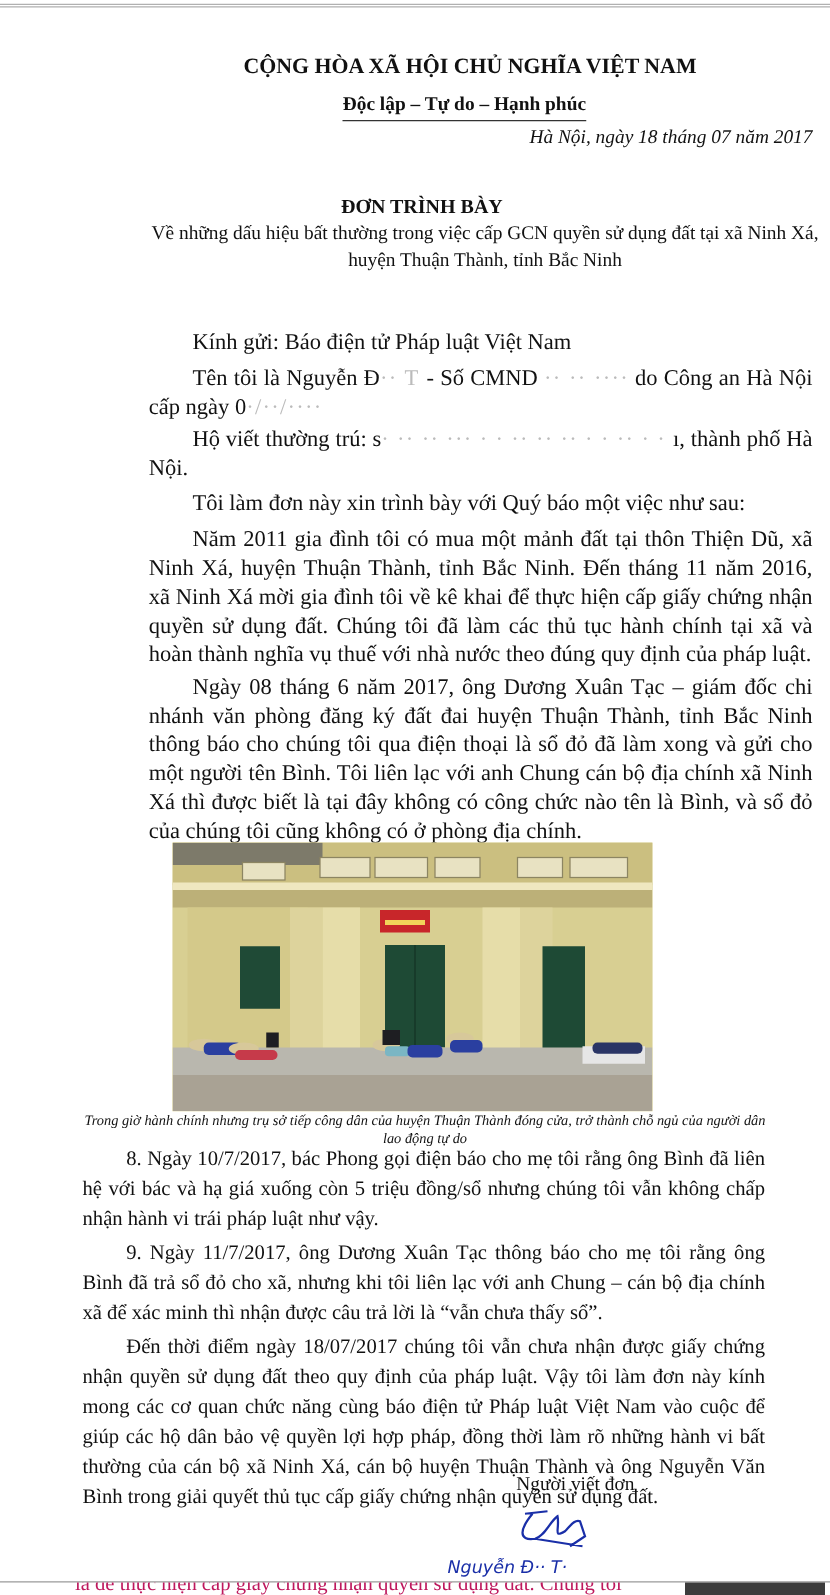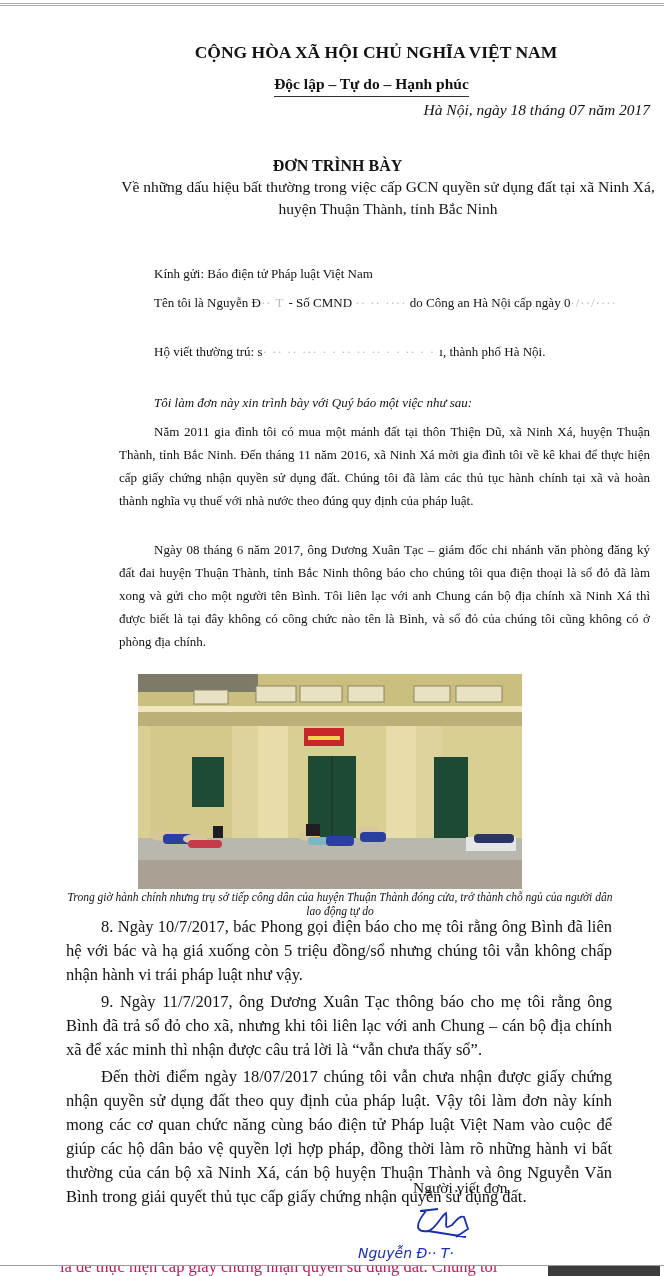--- a/index.html
+++ b/index.html
@@ -10,21 +10,21 @@
   }
   .topline { position: absolute; left: 0; top: 3px; width: 664px; height: 3px;
     border-top: 1px solid #b0b0b0; border-bottom: 1px solid #b0b0b0; box-sizing: border-box; }
   .abs { position: absolute; white-space: nowrap; }
   .nation { left: 0; width: 664px; top: 42px; text-align: center; font-weight: bold; font-size: 17.5px; padding-left: 88px; box-sizing: border-box; }
   .motto { left: 0; width: 664px; top: 75px; text-align: center; font-weight: bold; font-size: 15.5px; padding-left: 79px; box-sizing: border-box; }
   .motto span { display: inline-block; border-bottom: 1px solid #333; padding-bottom: 3px; }
   .dateline { right: 14px; top: 101px; font-style: italic; font-size: 15.5px; }
   .title { left: 0; width: 647px; top: 157px; text-align: center; font-weight: bold; font-size: 16px; padding-left: 28px; box-sizing: border-box; }
   .subtitle { left: 118px; width: 540px; top: 176px; text-align: center; font-size: 15.5px; line-height: 22px; white-space: normal; }
-  .para { position: absolute; left: 119px; width: 531px; font-size: 13px; line-height: 23px; text-align: justify; text-indent: 35px; }
+  .para { position: absolute; left: 119px; width: 531px; font-size: 18px; line-height: 23px; text-align: justify; text-indent: 35px; }
   .para2 { position: absolute; left: 66px; width: 546px; font-size: 16.5px; line-height: 24px; text-align: justify; text-indent: 35px; }
   .photo { position: absolute; left: 138px; top: 674px; width: 384px; height: 215px; overflow: hidden; background: #d9cf93; }
   .caption { position: absolute; left: 60px; width: 560px; top: 890px; text-align: center; font-style: italic; font-size: 11.5px; line-height: 14px; }
   .signer { position: absolute; left: 413px; top: 1179px; font-size: 15.5px; }
   .sig { position: absolute; left: 356px; top: 1203px; width: 130px; height: 62px; }
   .cutline { position: absolute; left: 60px; top: 1266px; width: 480px; height: 10px; overflow: hidden; }
   .cutline span { display: block; margin-top: -9px; font-size: 16.5px; color: #be185d; white-space: nowrap; }
   .darkblock { position: absolute; left: 548px; top: 1266px; width: 112px; height: 10px; background: #3c3c3c; }
   .graybar { position: absolute; left: 0; top: 1265px; width: 664px; height: 1px; background: #9a9a9a; }
   .redact { color: #bbb; letter-spacing: 1px; }
@@ -44,21 +44,21 @@
 <div class="para" style="top:262px;">Kính gửi: Báo điện tử Pháp luật Việt Nam</div>
 
 <div class="para" style="top:291px;">
   <span>Tên tôi là Nguyễn Đ</span><span class="redact">··  T       </span><span> - Số CMND </span><span class="redact">·· ·· ····</span><span> do Công an Hà Nội cấp ngày 0</span><span class="redact">·/··/····</span>
 </div>
 
 <div class="para" style="top:340px;">
   <span>Hộ viết thường trú: s</span><span class="redact">· ·· ·· ··· · · ·· ·· ·· · · ·· · · </span><span>ı, thành phố Hà Nội.</span>
 </div>
 
-<div class="para" style="top:391px;font-style:italic;">Tôi làm đơn này xin trình bày với Quý báo một việc như sau:</div>
+<div class="para" style="top:391px;">Tôi làm đơn này xin trình bày với Quý báo một việc như sau:</div>
 <div class="para" style="top:420px;">Năm 2011 gia đình tôi có mua một mảnh đất tại thôn Thiện Dũ, xã Ninh Xá, huyện Thuận Thành, tỉnh Bắc Ninh. Đến tháng 11 năm 2016, xã Ninh Xá mời gia đình tôi về kê khai để thực hiện cấp giấy chứng nhận quyền sử dụng đất. Chúng tôi đã làm các thủ tục hành chính tại xã và hoàn thành nghĩa vụ thuế với nhà nước theo đúng quy định của pháp luật.</div>
 <div class="para" style="top:538px;">Ngày 08 tháng 6 năm 2017, ông Dương Xuân Tạc – giám đốc chi nhánh văn phòng đăng ký đất đai huyện Thuận Thành, tỉnh Bắc Ninh thông báo cho chúng tôi qua điện thoại là sổ đỏ đã làm xong và gửi cho một người tên Bình. Tôi liên lạc với anh Chung cán bộ địa chính xã Ninh Xá thì được biết là tại đây không có công chức nào tên là Bình, và sổ đỏ của chúng tôi cũng không có ở phòng địa chính.</div>
 
 <div class="photo">
   <svg width="384" height="215" viewBox="0 0 384 215">
     <rect x="0" y="0" width="384" height="215" fill="#d8cf92"></rect>
     <rect x="0" y="0" width="384" height="34" fill="#cbbf80"></rect>
     <rect x="0" y="0" width="120" height="18" fill="#7d7a6a"></rect>
     <g fill="#e8e2c2" stroke="#8c8562" stroke-width="1">
       <rect x="56" y="16" width="34" height="14"></rect>

